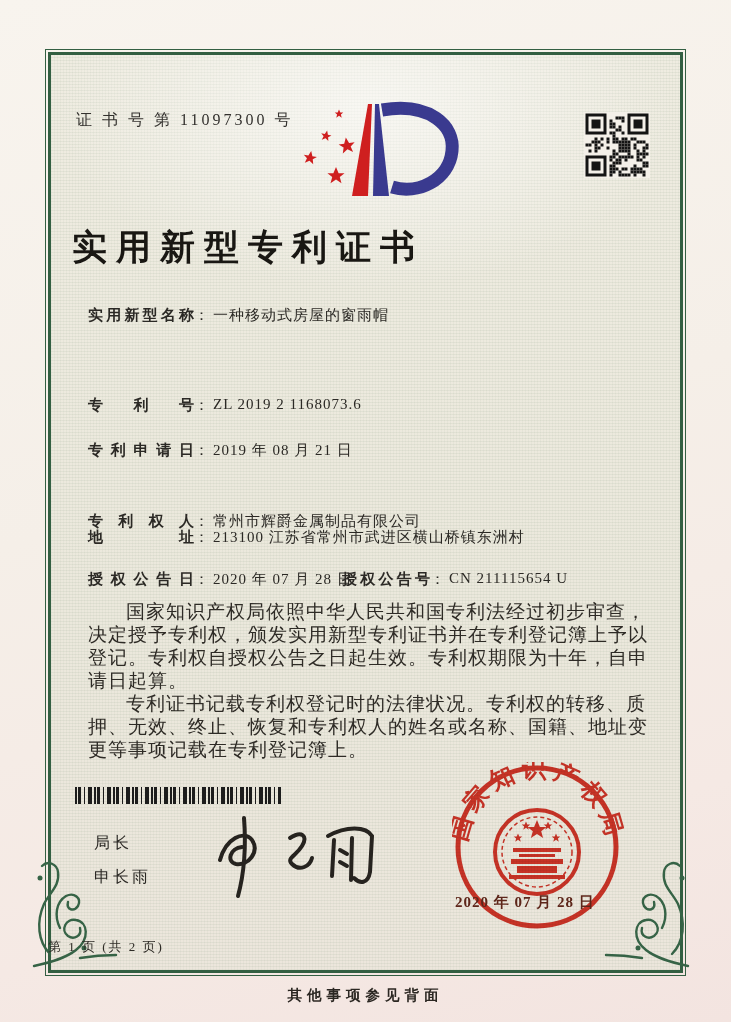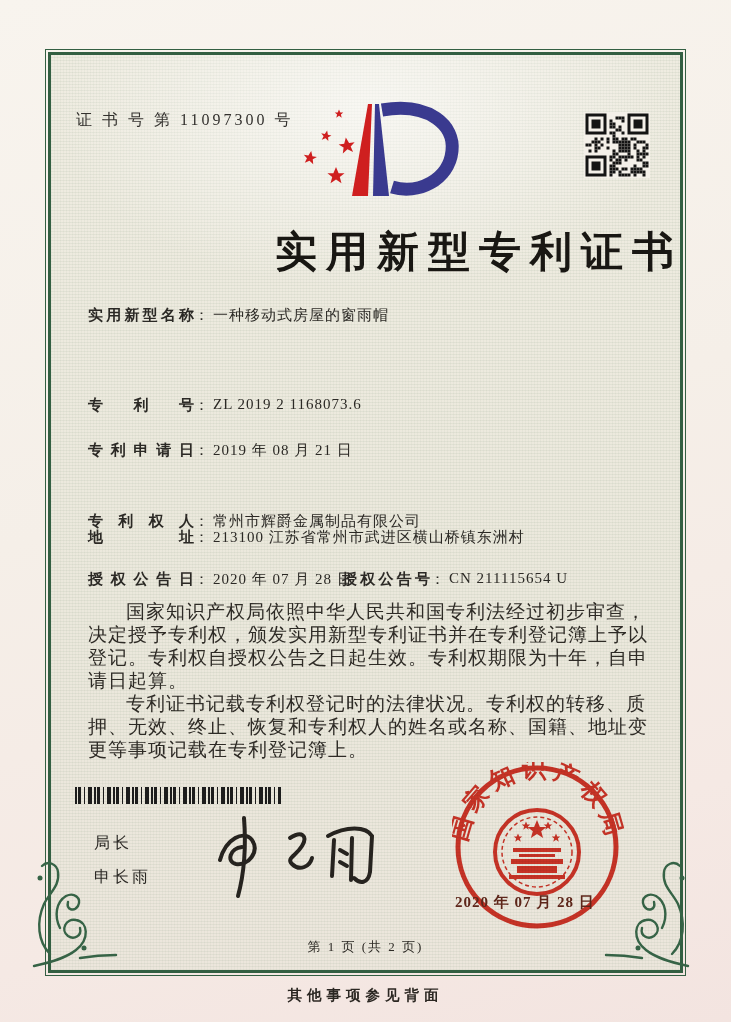--- a/index.html
+++ b/index.html
@@ -22,22 +22,22 @@
     outline-offset:2px;
     background:
       radial-gradient(ellipse 430px 250px at 50% 6%, rgba(255,255,255,.6), rgba(255,255,255,0) 72%),
       repeating-linear-gradient(0deg, rgba(105,135,105,.085) 0 1px, rgba(0,0,0,0) 1px 3px),
       repeating-linear-gradient(90deg, rgba(105,135,105,.055) 0 1px, rgba(0,0,0,0) 1px 3px),
       linear-gradient(180deg,#efece1 0%,#ebe8dc 60%,#ece6dc 100%);
   }
   .abs{position:absolute;}
   .cert-no{left:76px;top:110px;font-size:16px;letter-spacing:3px;color:#33312e;}
   .title{
-    left:48px;top:224px;width:635px;text-align:right;
-    font-size:42px;font-weight:bold;letter-spacing:9px;color:#191713;
+    left:48px;top:224px;width:635px;text-align:left;
+    font-size:35px;font-weight:bold;letter-spacing:9px;color:#191713;padding-left:24px;
   }
   .field-row{left:88px;width:575px;height:24px;font-size:15px;color:#2b2925;}
   .f-label{
     display:inline-block;width:106px;vertical-align:top;
     text-align:justify;text-align-last:justify;letter-spacing:0;font-weight:bold;
   }
   .f-colon{display:inline-block;vertical-align:top;}
   .f-value{display:inline-block;vertical-align:top;letter-spacing:1px;margin-left:4px;}
   .cell2{position:absolute;left:254px;top:0;}
   .cell2 .f-label{width:88px;}
@@ -51,21 +51,21 @@
     background:repeating-linear-gradient(90deg,
       #1d1d1d 0 2px, transparent 2px 3px,
       #1d1d1d 3px 6px, transparent 6px 9px,
       #1d1d1d 9px 10px, transparent 10px 13px,
       #1d1d1d 13px 17px, transparent 17px 19px);
   }
   .director{left:94px;top:826px;font-size:16px;line-height:34px;letter-spacing:3px;color:#2a2824;}
   .sig-svg{left:190px;top:810px;}
   .seal-svg{left:452px;top:762px;mix-blend-mode:multiply;opacity:.93;}
   .seal-date{left:455px;top:893px;width:170px;font-size:15px;letter-spacing:1px;color:#5d261a;font-weight:600;}
-  .page-no{left:48px;top:938px;width:635px;text-align:center;font-size:13px;letter-spacing:2px;color:#2e2b26;}
+  .page-no{left:48px;top:938px;width:635px;text-align:left;font-size:13px;letter-spacing:2px;color:#2e2b26;}
   .back-note{left:48px;top:986px;width:635px;text-align:center;font-size:14.5px;font-weight:700;letter-spacing:5px;color:#2b2722;}
   .ornament{pointer-events:none;}
   .orn-left{left:28px;top:858px;}
   .orn-right{left:602px;top:858px;transform:scaleX(-1);}
   .logo-svg{left:292px;top:96px;}
   .qr{left:584px;top:112px;}
 </style>
 </head>
 <body>
 

